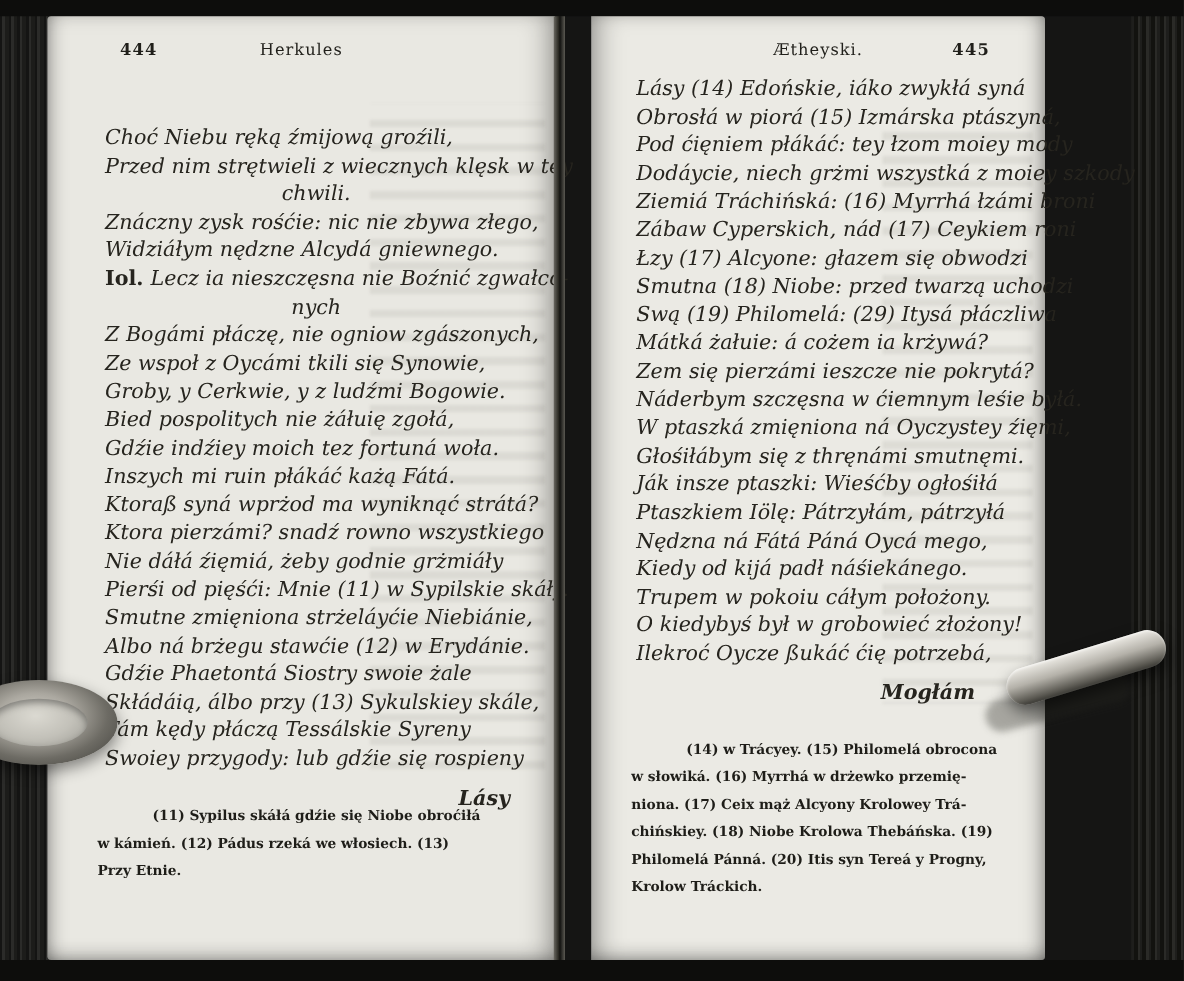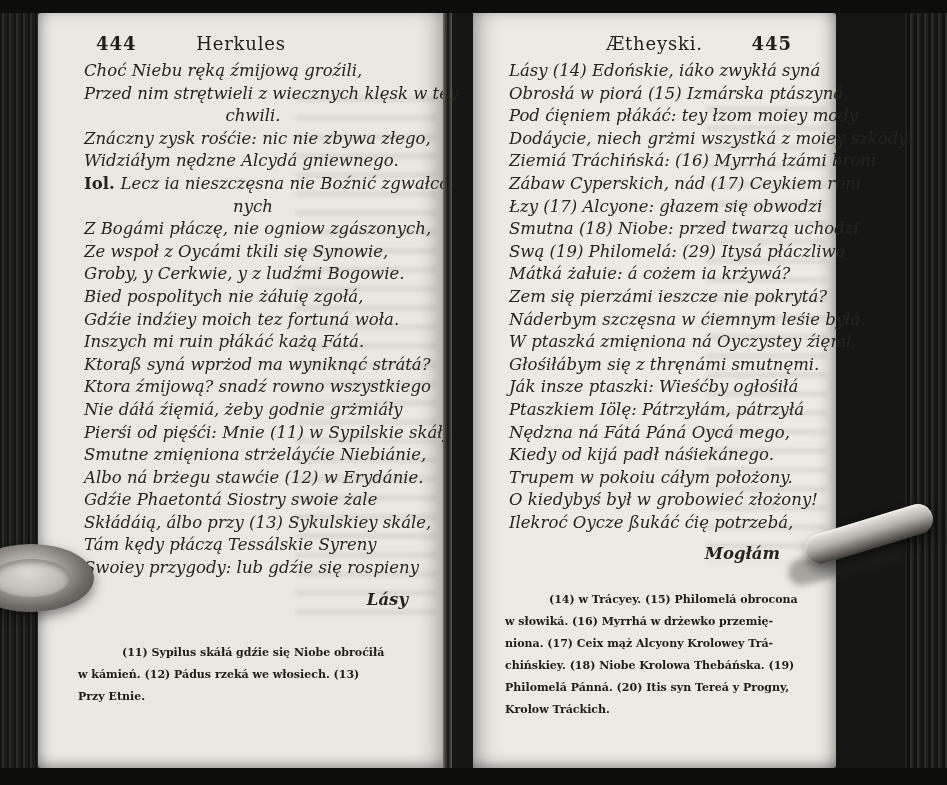--- a/index.html
+++ b/index.html
@@ -45,33 +45,33 @@
                inset 0 -10px 16px -10px rgba(0,0,0,.35);
   }
   .spine{
     position:absolute;left:443px;top:13px;width:9px;height:755px;
     background:linear-gradient(90deg,#6a6861 0%,#26251f 45%,#121210 55%,#5b5952 100%);
   }
 
   
   .page-head{
     position:absolute;top:20px;left:0;right:0;
-    text-align:center;font-size:18px;letter-spacing:.8px;color:#201f1a;
+    text-align:center;font-size:13px;letter-spacing:.8px;color:#201f1a;
   }
   .page-num{position:absolute;top:0;font-weight:bold;letter-spacing:1px;}
   .page-left .page-num{left:58px;}
   .page-right .page-num{right:44px;}
 
   
   .poem{
     position:absolute;top:47px;
     font-style:italic;font-size:16.5px;line-height:22.6px;
     color:#26241e;
   }
-  .page-left .poem{left:46px;right:22px;}
+  .page-left .poem{left:46px;right:22px;margin-top:39px;}
   .page-right .poem{left:36px;right:42px;}
   .poem-line{white-space:nowrap;}
   .poem-line.center{text-align:center;white-space:normal;}
   .roman{font-style:normal;font-weight:600;}
   .catchword{
     font-style:italic;font-weight:600;font-size:16.5px;
     text-align:right;margin-top:9px;padding-right:14px;white-space:nowrap;
   }
 
   
@@ -143,21 +143,21 @@
           <div class="poem-line">Widziáłym nędzne Alcydá gniewnego.</div>
           <div class="poem-line"><span class="roman">Iol. </span>Lecz ia nieszczęsna nie Boźnić zgwałco-</div>
           <div class="poem-line center">nych</div>
           <div class="poem-line">Z Bogámi płáczę, nie ogniow zgászonych,</div>
           <div class="poem-line">Ze wspoł z Oycámi tkili się Synowie,</div>
           <div class="poem-line">Groby, y Cerkwie, y z ludźmi Bogowie.</div>
           <div class="poem-line">Bied pospolitych nie żáłuię zgołá,</div>
           <div class="poem-line">Gdźie indźiey moich tez fortuná woła.</div>
           <div class="poem-line">Inszych mi ruin płákáć każą Fátá.</div>
           <div class="poem-line">Ktoraß syná wprżod ma wyniknąć strátá?</div>
-          <div class="poem-line">Ktora źmijową?  snadź rowno wszystkiego</div>
+          <div class="poem-line">Ktora pierzámi?  snadź rowno wszystkiego</div>
           <div class="poem-line">Nie dáłá źięmiá, żeby godnie grżmiáły</div>
           <div class="poem-line">Pierśi od pięśći:   Mnie (11) w Sypilskie skáły.</div>
           <div class="poem-line">Smutne zmięniona strżeláyćie Niebiánie,</div>
           <div class="poem-line">Albo ná brżegu stawćie (12) w Erydánie.</div>
           <div class="poem-line">Gdźie Phaetontá Siostry swoie żale</div>
           <div class="poem-line">Skłádáią, álbo przy (13) Sykulskiey skále,</div>
           <div class="poem-line">Tám kędy płáczą Tessálskie Syreny</div>
           <div class="poem-line">Swoiey przygody: lub gdźie się rospieny</div>
         </div>
       <div class="catchword">Lásy</div>

